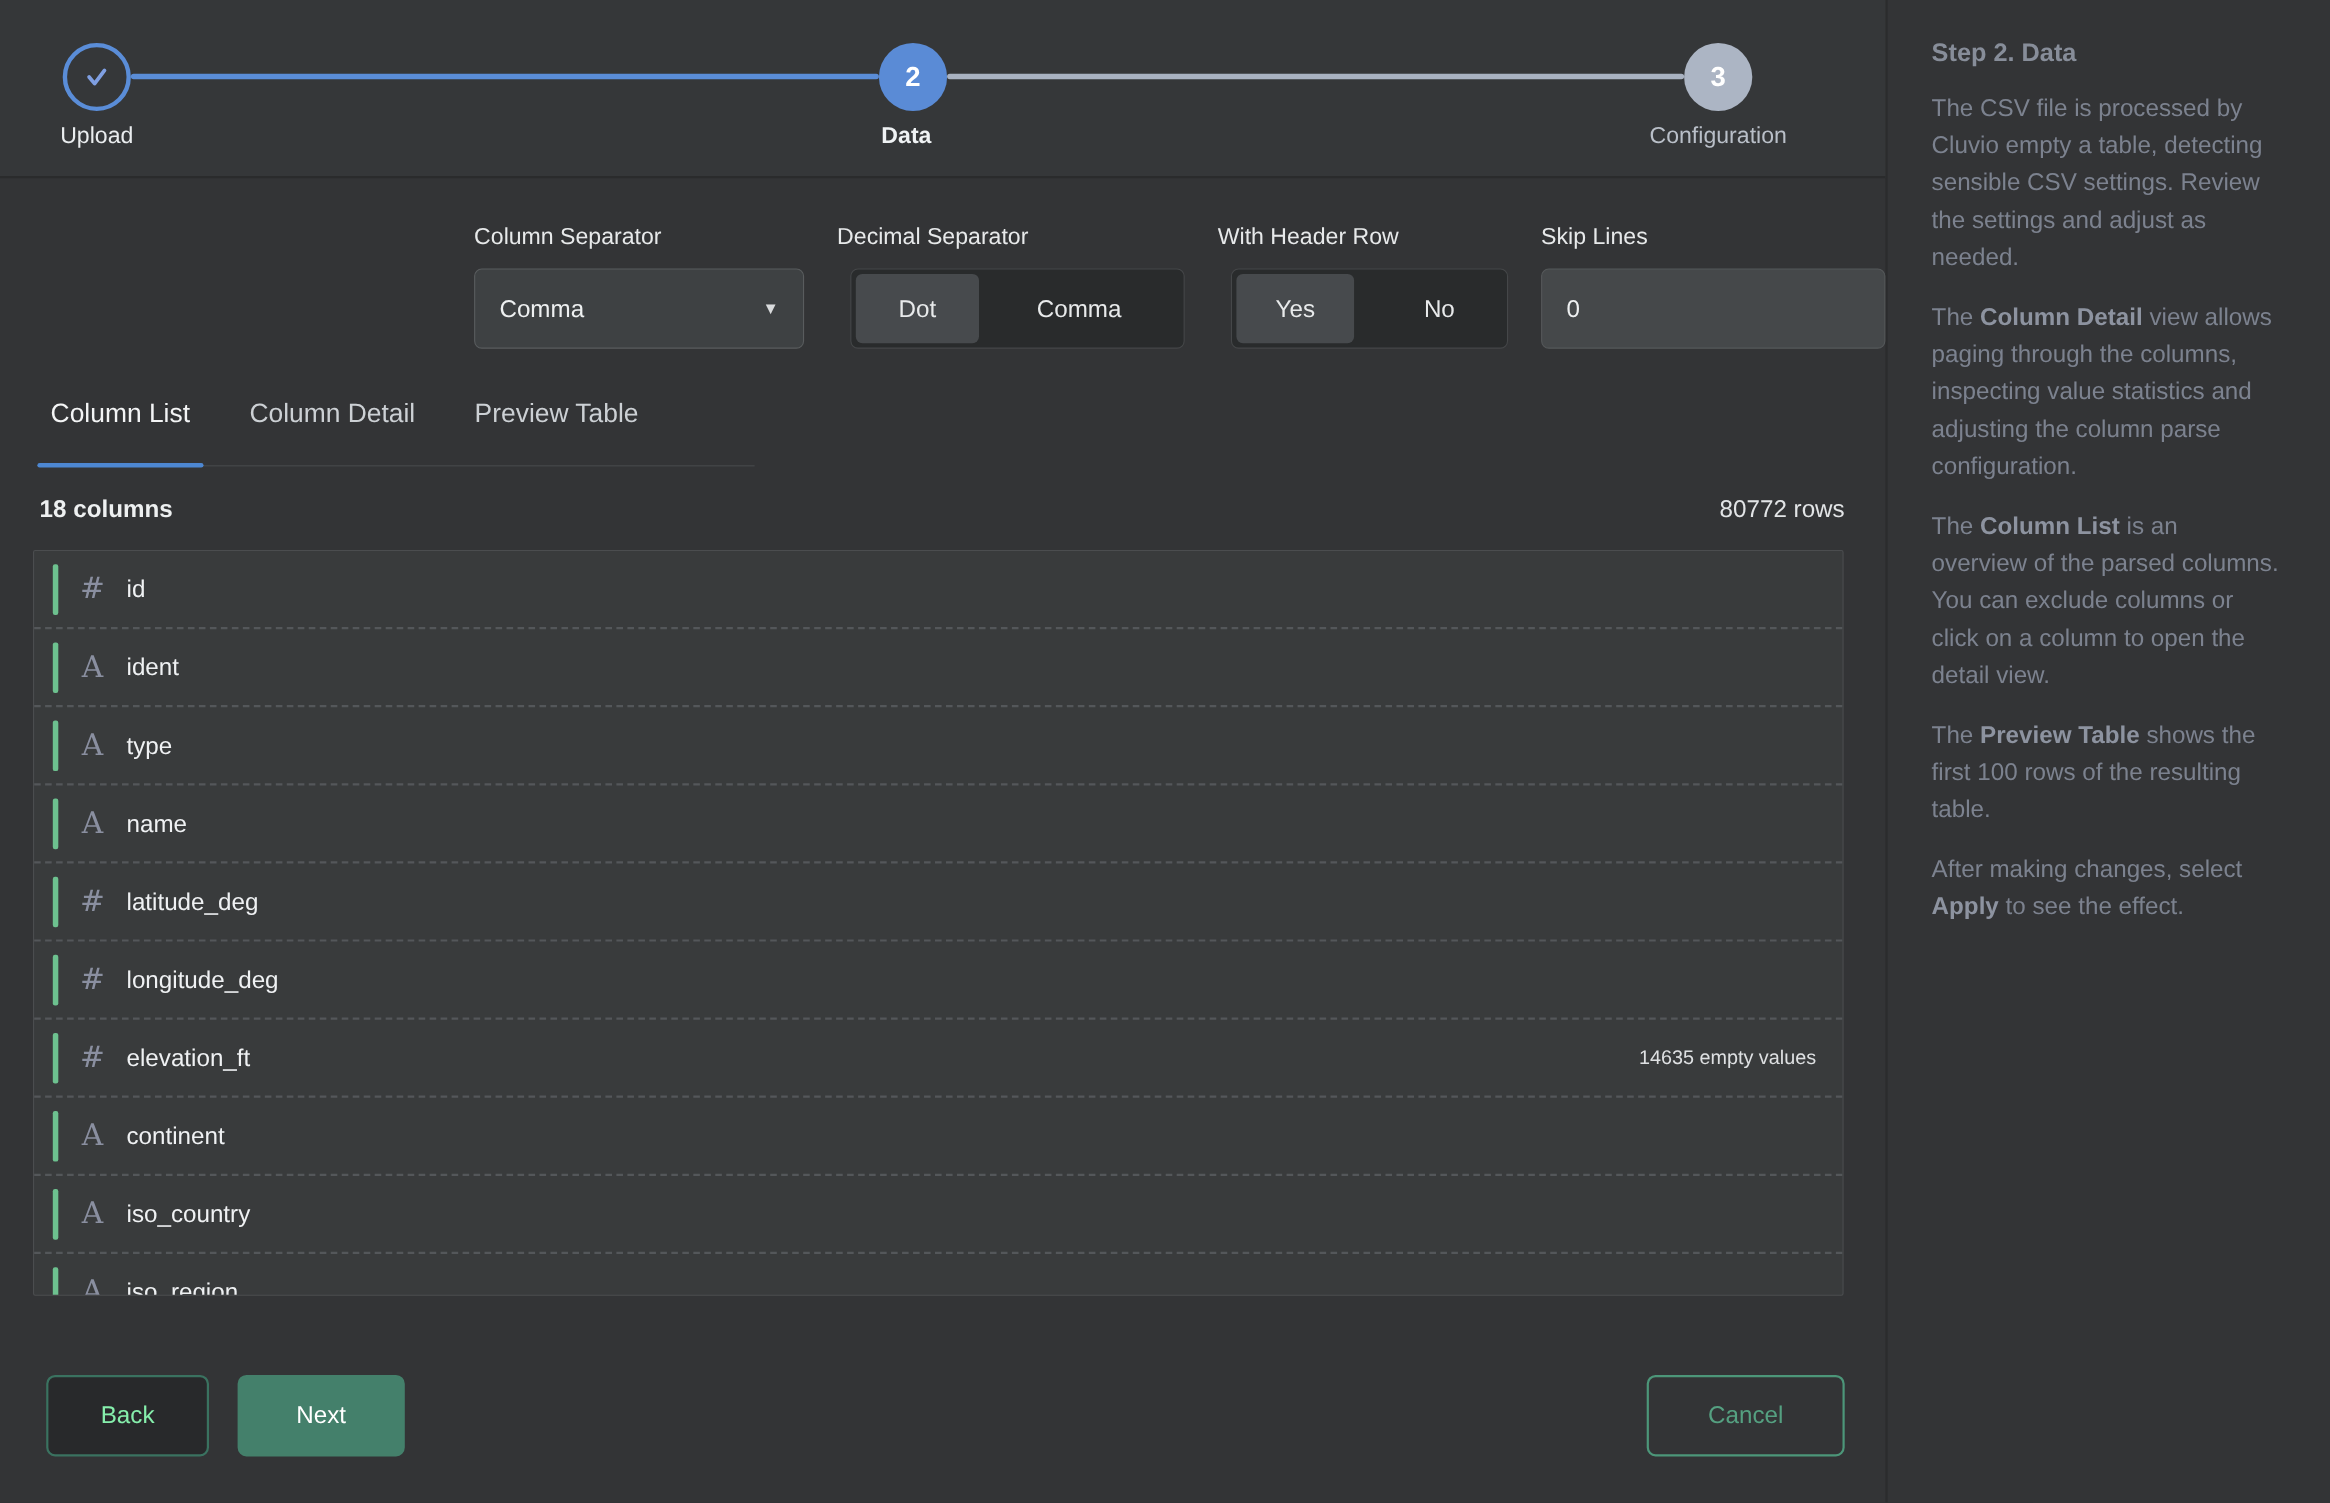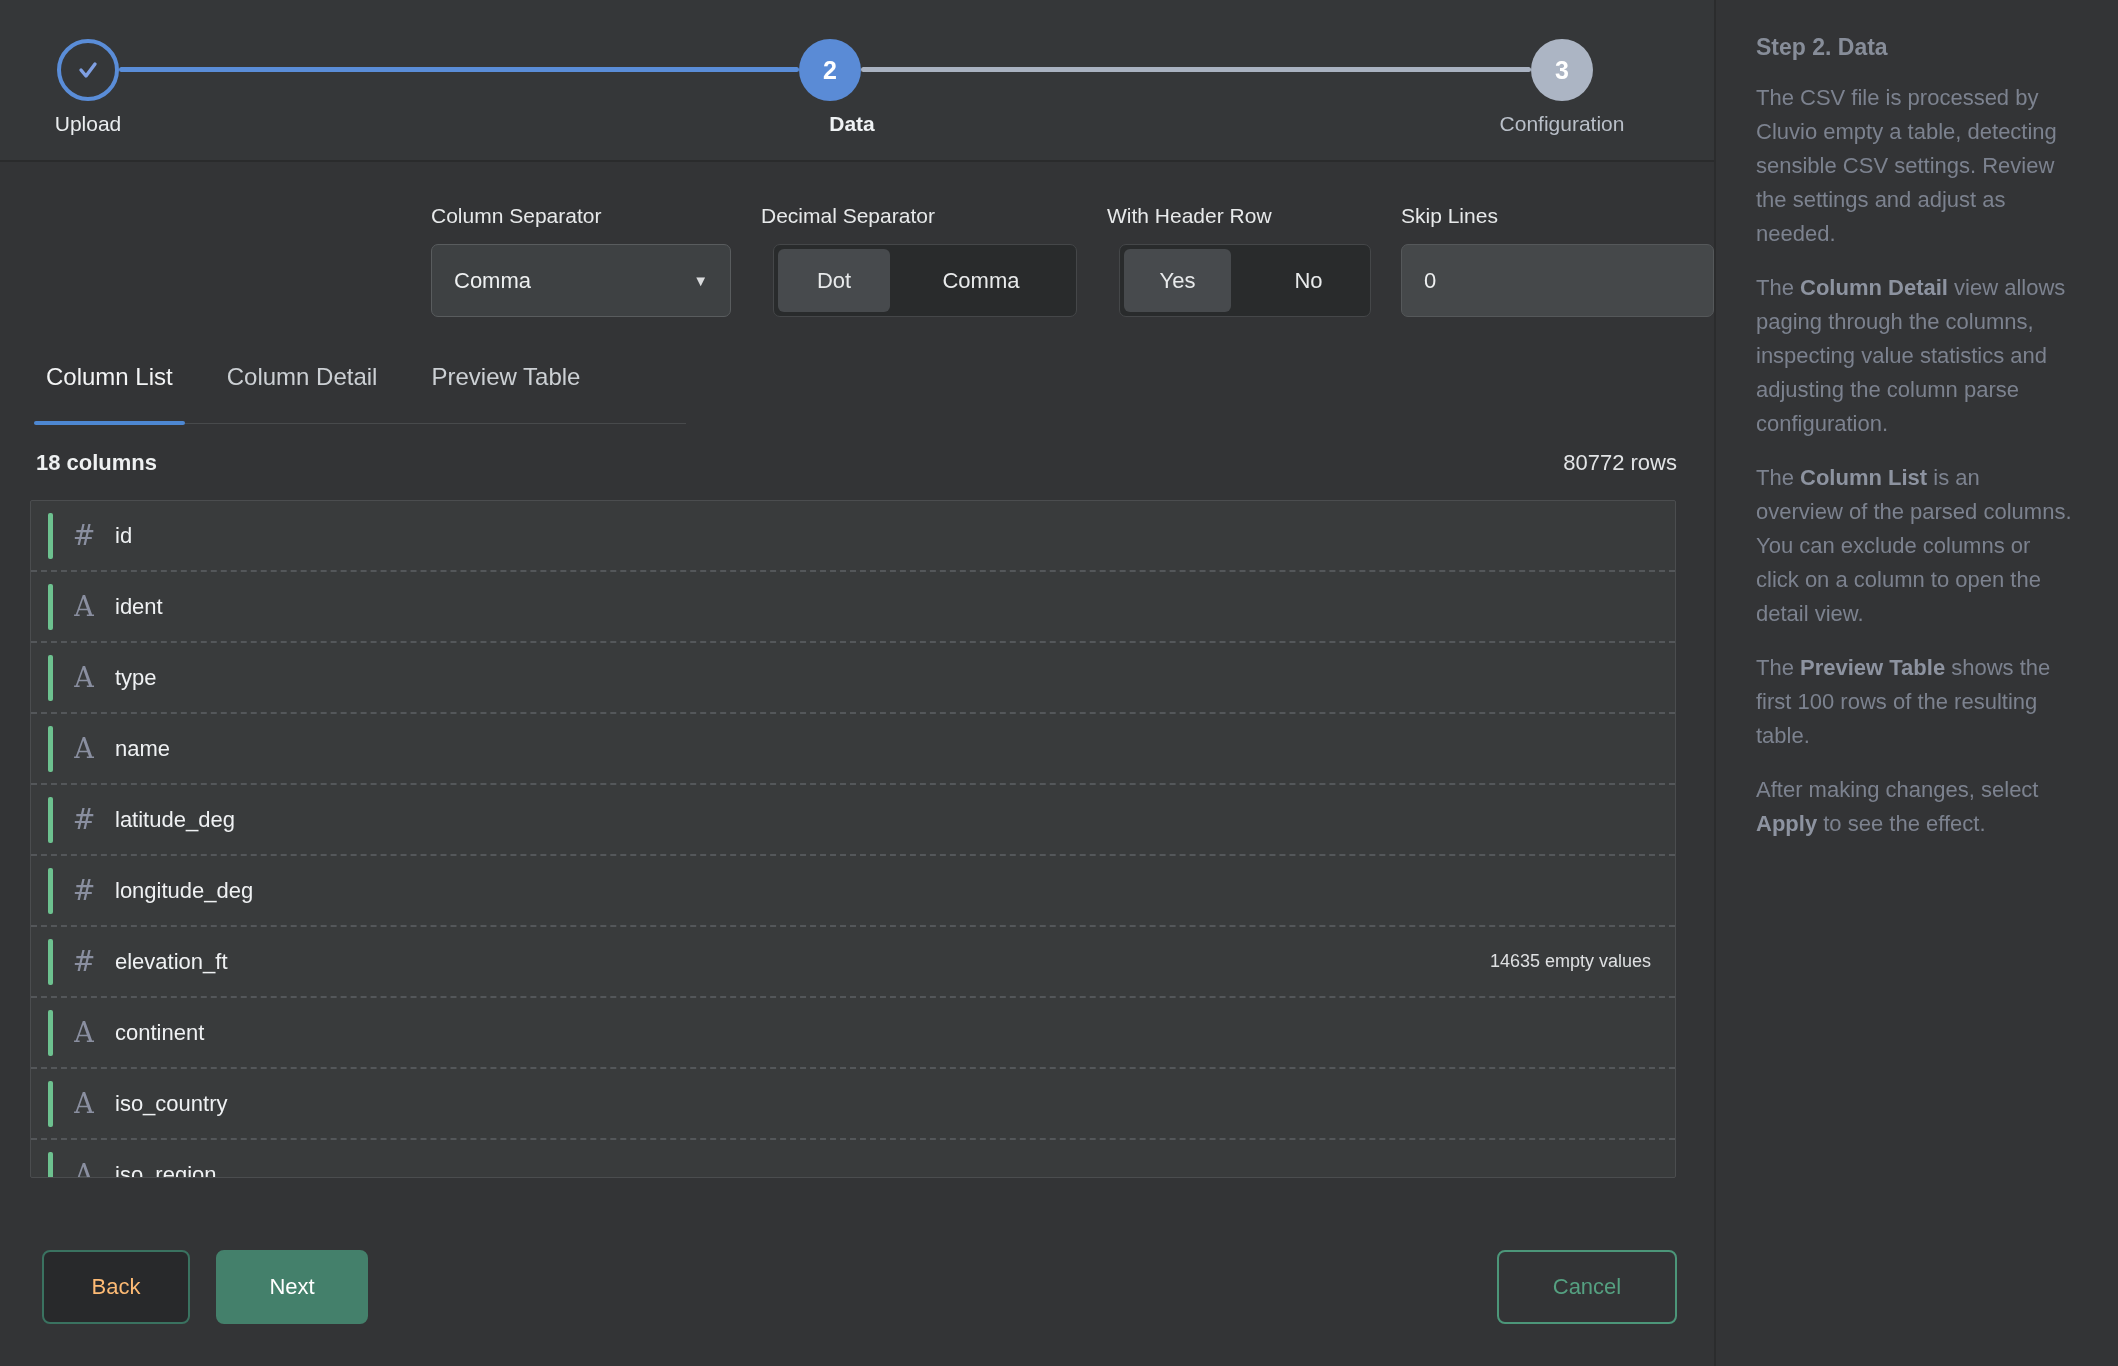--- a/index.html
+++ b/index.html
@@ -17,21 +17,21 @@
   .connector { position:absolute; top:67px; height:5px; border-radius:3px; }
   .connector.done { left:119px; width:680px; background:#5a8dd8; }
   .connector.todo { left:861px; width:670px; background:#a9b2c1; }
   .step-circle { position:absolute; top:39px; width:62px; height:62px; border-radius:50%;
                  display:flex; align-items:center; justify-content:center; font-weight:bold; font-size:25px; }
   .step-circle.done { left:57px; border:4px solid #5a8dd8; background:transparent; }
   .step-circle.active { left:799px; background:#5a8bd6; color:#ffffff; }
   .step-circle.upcoming { left:1531px; background:#acb5c4; color:#ffffff; }
   .step-label { position:absolute; top:112px; transform:translateX(-50%); font-size:21px; white-space:nowrap; }
   .step-label.l1 { left:88px; color:#e9ecee; }
-  .step-label.l2 { left:852px; color:#eff2f4; font-weight:bold; }
+  .step-label.l2 { left:824px; color:#eff2f4; font-weight:bold; }
   .step-label.l3 { left:1562px; color:#b9bfc8; }
 
   
   .controls { display:flex; gap:30px; margin:42px 0 0 36px;justify-content:flex-end; }
   .control-label { font-size:21px; color:#e7e9ea; margin-bottom:16px; }
   .dropdown { width:300px; height:73px; background:#3e4143; border:1px solid #595c5e; border-radius:7px;
               display:flex; align-items:center; justify-content:space-between; padding:0 22px;
               font-size:22px; color:#eef0f1; cursor:pointer; }
   .caret { font-size:15px; color:#d9dbdd; }
   .segmented { height:73px; background:#292b2c; border:1px solid #454749; border-radius:7px;
@@ -66,21 +66,21 @@
   .include-bar { width:5px; height:46px; border-radius:2px; background:#6dc18f; flex:0 0 auto; }
   .type-icon { width:34px; margin-left:14px; text-align:center; font-family:"DejaVu Serif", serif;
                font-size:27px; color:#8a8fa0; flex:0 0 auto; }
   .col-name { margin-left:14px; font-size:22px; color:#eff1f3; }
   .col-note { margin-left:auto; font-size:18px; color:#dee0e2; }
 
   
   .footer { position:absolute; left:42px; right:37px; bottom:42px; display:flex; gap:26px; }
   .btn { height:74px; border-radius:8px; font-size:22px; display:flex; align-items:center;
          justify-content:center; cursor:pointer; font-family:"Liberation Sans",sans-serif; }
-  .btn-back { width:148px; background:#28292b; border:2px solid #3a7260; color:#fdba74; }
+  .btn-back { width:148px; background:#28292b; border:2px solid #3a7260; color:#86efac; }
   .btn-next { width:152px; background:#44806b; border:2px solid #44806b; color:#ffffff; }
   .btn-cancel { margin-left:auto; width:180px; background:transparent; border:2px solid #4c9679; color:#55a081; }
 
   
   .sidebar { flex:1; padding:34px 46px 0 40px; background:#333436; }
   .sidebar-title { font-size:23px; font-weight:bold; color:#878d99; }
   .sidebar p { margin:20px 0 0 0; font-size:22px; line-height:34px; color:#7c828f; }
   .sidebar p .b { font-weight:bold; color:#8d93a0; }
 </style>
 </head>

